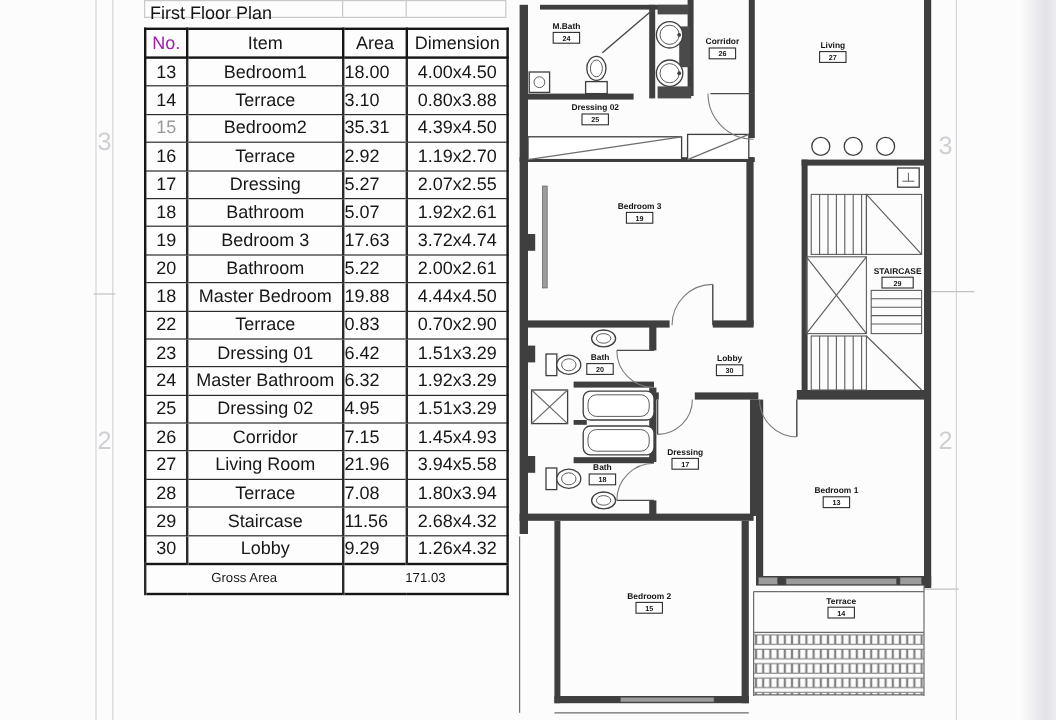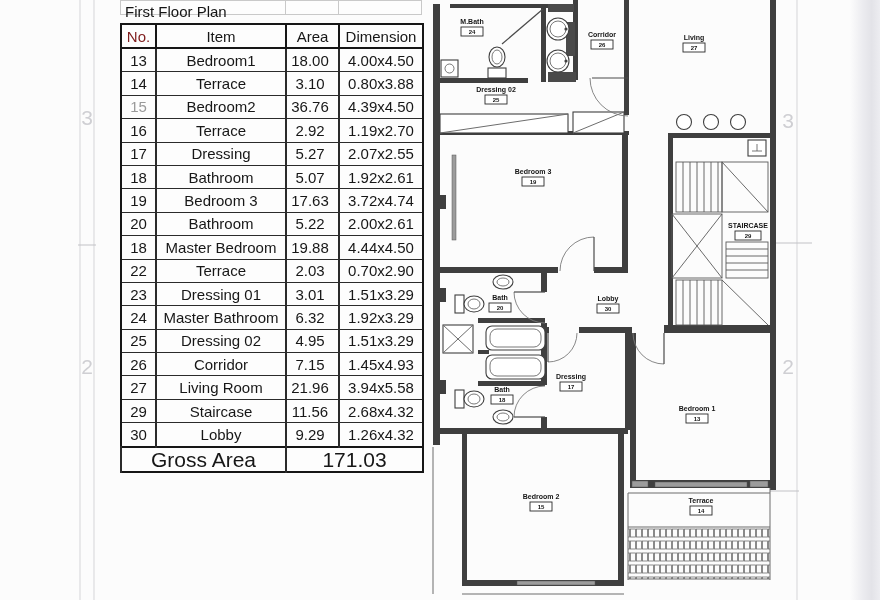--- a/index.html
+++ b/index.html
@@ -25,29 +25,29 @@
   
   table.floor{
     position:absolute;left:120px;top:23px;width:302px;
     border-collapse:collapse;table-layout:fixed;background:#fdfdfd;
     border:2.5px solid #161616;font-size:15px;color:#171717;
   }
   table.floor th{
     border:2px solid #161616;height:22px;padding:0;font-weight:400;
     text-align:center;font-size:15px;
   }
-  table.floor th.c0{color:#7f1d1d;margin-top:48px;}
+  table.floor th.c0{color:#a21caf;margin-top:48px;}
   table.floor td{
     border:1px solid #2b2b2b;border-left-width:2px;height:22.4px;padding:0;
     text-align:center;line-height:1;
   }
   table.floor td.c0{border-left-width:1px;}
-  table.floor td.c2{text-align:center;padding-right:5px;}
+  table.floor td.c2{text-align:left;padding-right:5px;}
   table.floor tbody tr:nth-child(3) td.c0{color:#9a9a9a;}
-  table.floor tr.gross td{border-top:2px solid #161616;height:23px;font-size:21px;}
+  table.floor tr.gross td{border-top:2px solid #161616;height:23px;font-size:11px;}
   
   .wall{fill:#3f3f3f;stroke:none;}
   .thin{stroke:#6d6d6d;stroke-width:1;fill:none;}
   .fix{stroke:#3f3f3f;stroke-width:1.1;fill:#ffffff;}
   .fix2{stroke:#555;stroke-width:0.8;fill:none;}
   .arc{stroke:#7a7a7a;stroke-width:0.9;fill:none;}
   .leaf{stroke:#4a4a4a;stroke-width:1.2;fill:none;}
   .win{fill:#9c9c9c;stroke:#555;stroke-width:0.5;}
   .gridline{stroke:#d5d5d8;stroke-width:1;}
   .gridtick{stroke:#c2c2c6;stroke-width:1;}
@@ -345,21 +345,21 @@
         </tr>
         <tr>
           <td class="c0">14</td>
           <td class="c1">Terrace</td>
           <td class="c2">3.10</td>
           <td class="c3">0.80x3.88</td>
         </tr>
         <tr>
           <td class="c0">15</td>
           <td class="c1">Bedroom2</td>
-          <td class="c2">36.76</td>
+          <td class="c2">35.31</td>
           <td class="c3">4.39x4.50</td>
         </tr>
         <tr>
           <td class="c0">16</td>
           <td class="c1">Terrace</td>
           <td class="c2">2.92</td>
           <td class="c3">1.19x2.70</td>
         </tr>
         <tr>
           <td class="c0">17</td>
@@ -387,27 +387,27 @@
         </tr>
         <tr>
           <td class="c0">18</td>
           <td class="c1">Master Bedroom</td>
           <td class="c2">19.88</td>
           <td class="c3">4.44x4.50</td>
         </tr>
         <tr>
           <td class="c0">22</td>
           <td class="c1">Terrace</td>
-          <td class="c2">2.03</td>
+          <td class="c2">0.83</td>
           <td class="c3">0.70x2.90</td>
         </tr>
         <tr>
           <td class="c0">23</td>
           <td class="c1">Dressing 01</td>
-          <td class="c2">3.01</td>
+          <td class="c2">6.42</td>
           <td class="c3">1.51x3.29</td>
         </tr>
         <tr>
           <td class="c0">24</td>
           <td class="c1">Master Bathroom</td>
           <td class="c2">6.32</td>
           <td class="c3">1.92x3.29</td>
         </tr>
         <tr>
           <td class="c0">25</td>
@@ -419,20 +419,26 @@
           <td class="c0">26</td>
           <td class="c1">Corridor</td>
           <td class="c2">7.15</td>
           <td class="c3">1.45x4.93</td>
         </tr>
         <tr>
           <td class="c0">27</td>
           <td class="c1">Living Room</td>
           <td class="c2">21.96</td>
           <td class="c3">3.94x5.58</td>
+        </tr>
+        <tr>
+          <td class="c0">28</td>
+          <td class="c1">Terrace</td>
+          <td class="c2">7.08</td>
+          <td class="c3">1.80x3.94</td>
         </tr>
         <tr>
           <td class="c0">29</td>
           <td class="c1">Staircase</td>
           <td class="c2">11.56</td>
           <td class="c3">2.68x4.32</td>
         </tr>
         <tr>
           <td class="c0">30</td>
           <td class="c1">Lobby</td>

